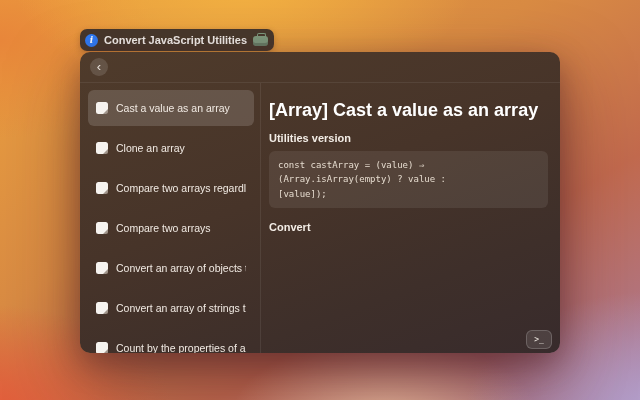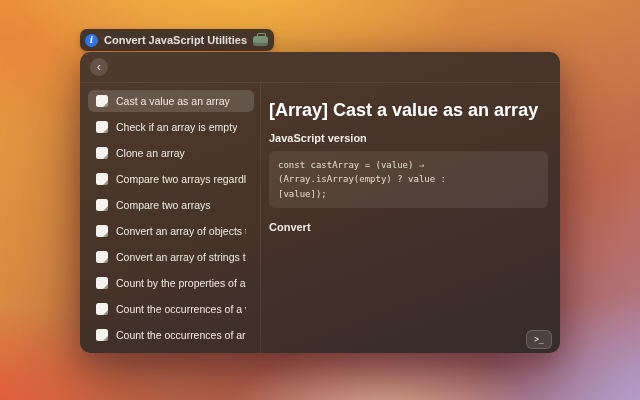--- a/index.html
+++ b/index.html
@@ -64,21 +64,21 @@
   }
 
   .content { display:flex; height:270px; }
 
   
   .sidebar {
     width:181px; box-sizing:border-box; padding:7px 6px 0 8px;
     border-right:1px solid rgba(255,255,255,0.08); overflow:hidden; flex:0 0 auto;
   }
   .side-item {
-    height:22px; margin-bottom:4px; display:flex; align-items:center; gap:8px;
+    height:36px; margin-bottom:4px; display:flex; align-items:center; gap:8px;
     padding:0 8px; border-radius:6px; font-size:10.5px; color:#f1eae3;
     white-space:nowrap; overflow:hidden;
   }
   .side-item.selected { background:rgba(255,255,255,0.15); }
   .doc-icon {
     width:12px; height:12px; border-radius:2.5px; background:#f6f3ef;
     position:relative; flex:0 0 auto;
   }
   .doc-icon::after {
     content:""; position:absolute; right:0; bottom:0;
@@ -126,24 +126,20 @@
 
   <div class="content">
 
     <div class="sidebar">
         <div class="side-item selected">
         <span class="doc-icon"></span>
         <span class="side-label">Cast a value as an array</span>
       </div>
         <div class="side-item">
         <span class="doc-icon"></span>
-        <span class="side-label">Check if an array is empty</span>
-      </div>
-        <div class="side-item">
-        <span class="doc-icon"></span>
         <span class="side-label">Clone an array</span>
       </div>
         <div class="side-item">
         <span class="doc-icon"></span>
         <span class="side-label">Compare two arrays regardless...</span>
       </div>
         <div class="side-item">
         <span class="doc-icon"></span>
         <span class="side-label">Compare two arrays</span>
       </div>
@@ -170,21 +166,21 @@
         <div class="side-item">
         
         
       </div>
       </div>
 
     <div class="detail">
       <div class="detail-title">[Array] Cast a value as an array</div>
 
       <div>
-        <div class="section-heading">JavaScript version</div>
+        <div class="section-heading">Utilities version</div>
         <div class="code-block">const castArray = (value) ⇒ (Array.isArray(empty) ? value :
 [value]);</div>
       </div>
 
 
       <div>
         <div class="section-heading">Convert</div>
       </div>
     </div>
 

